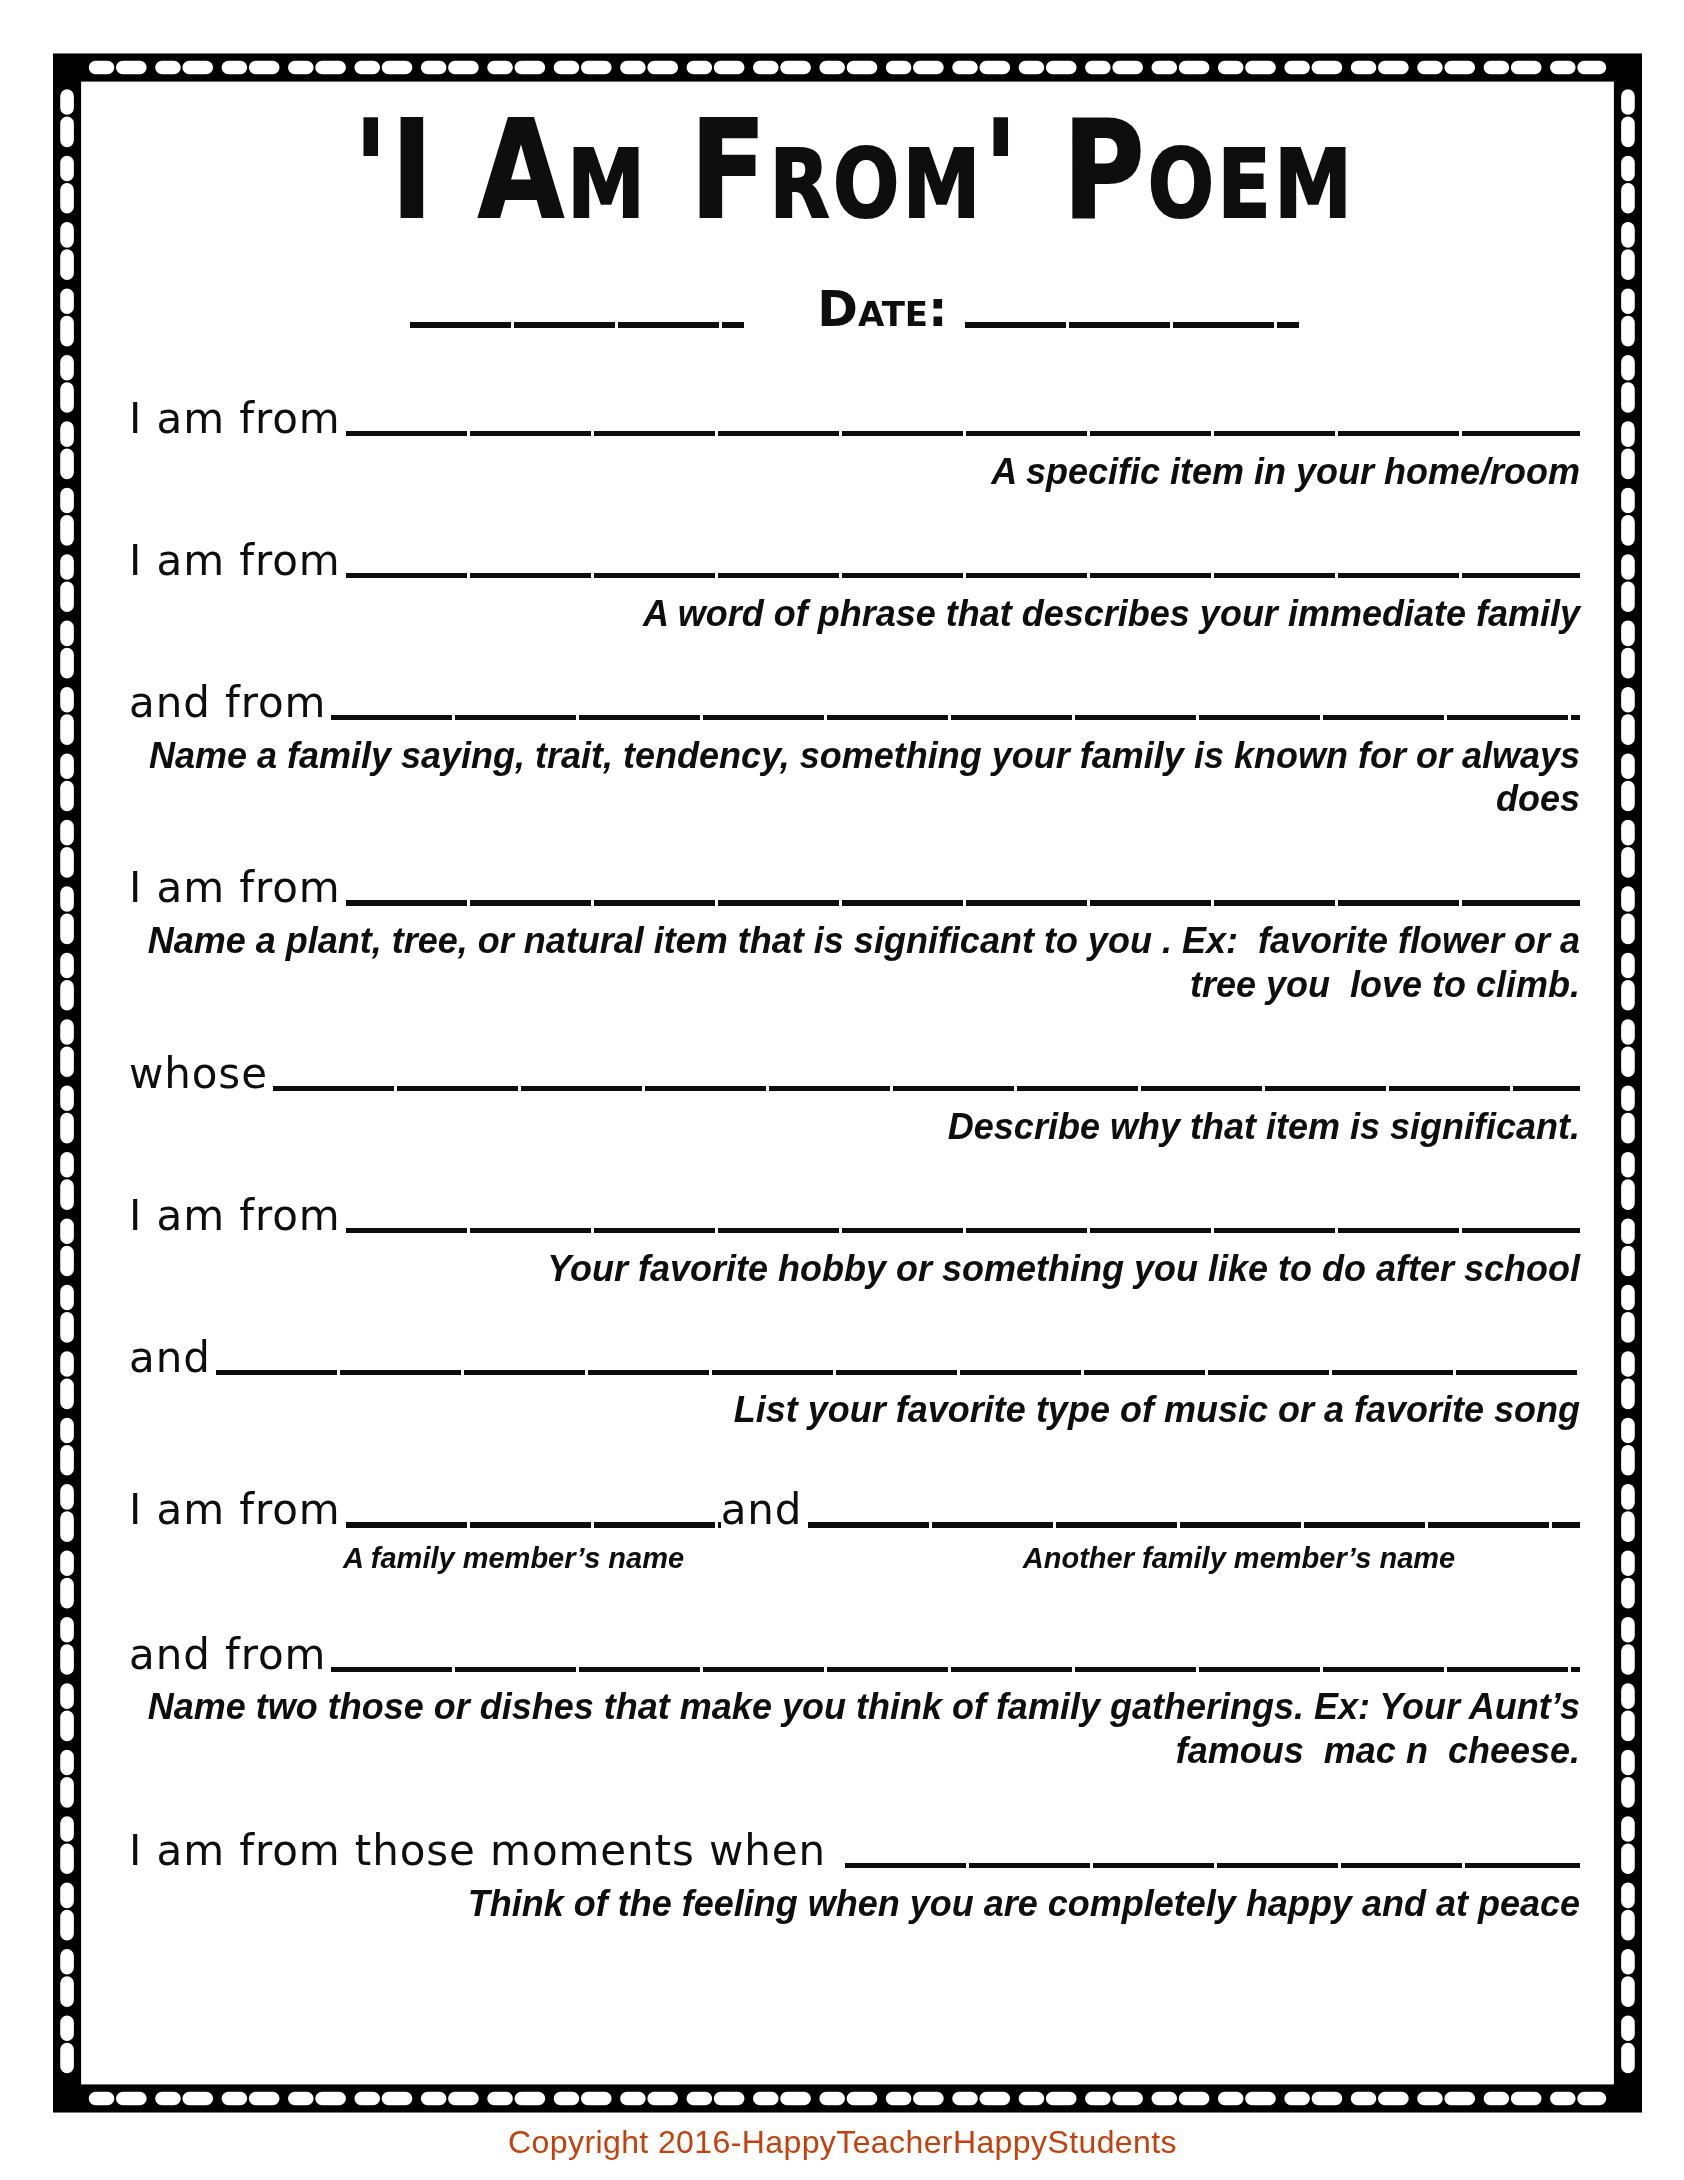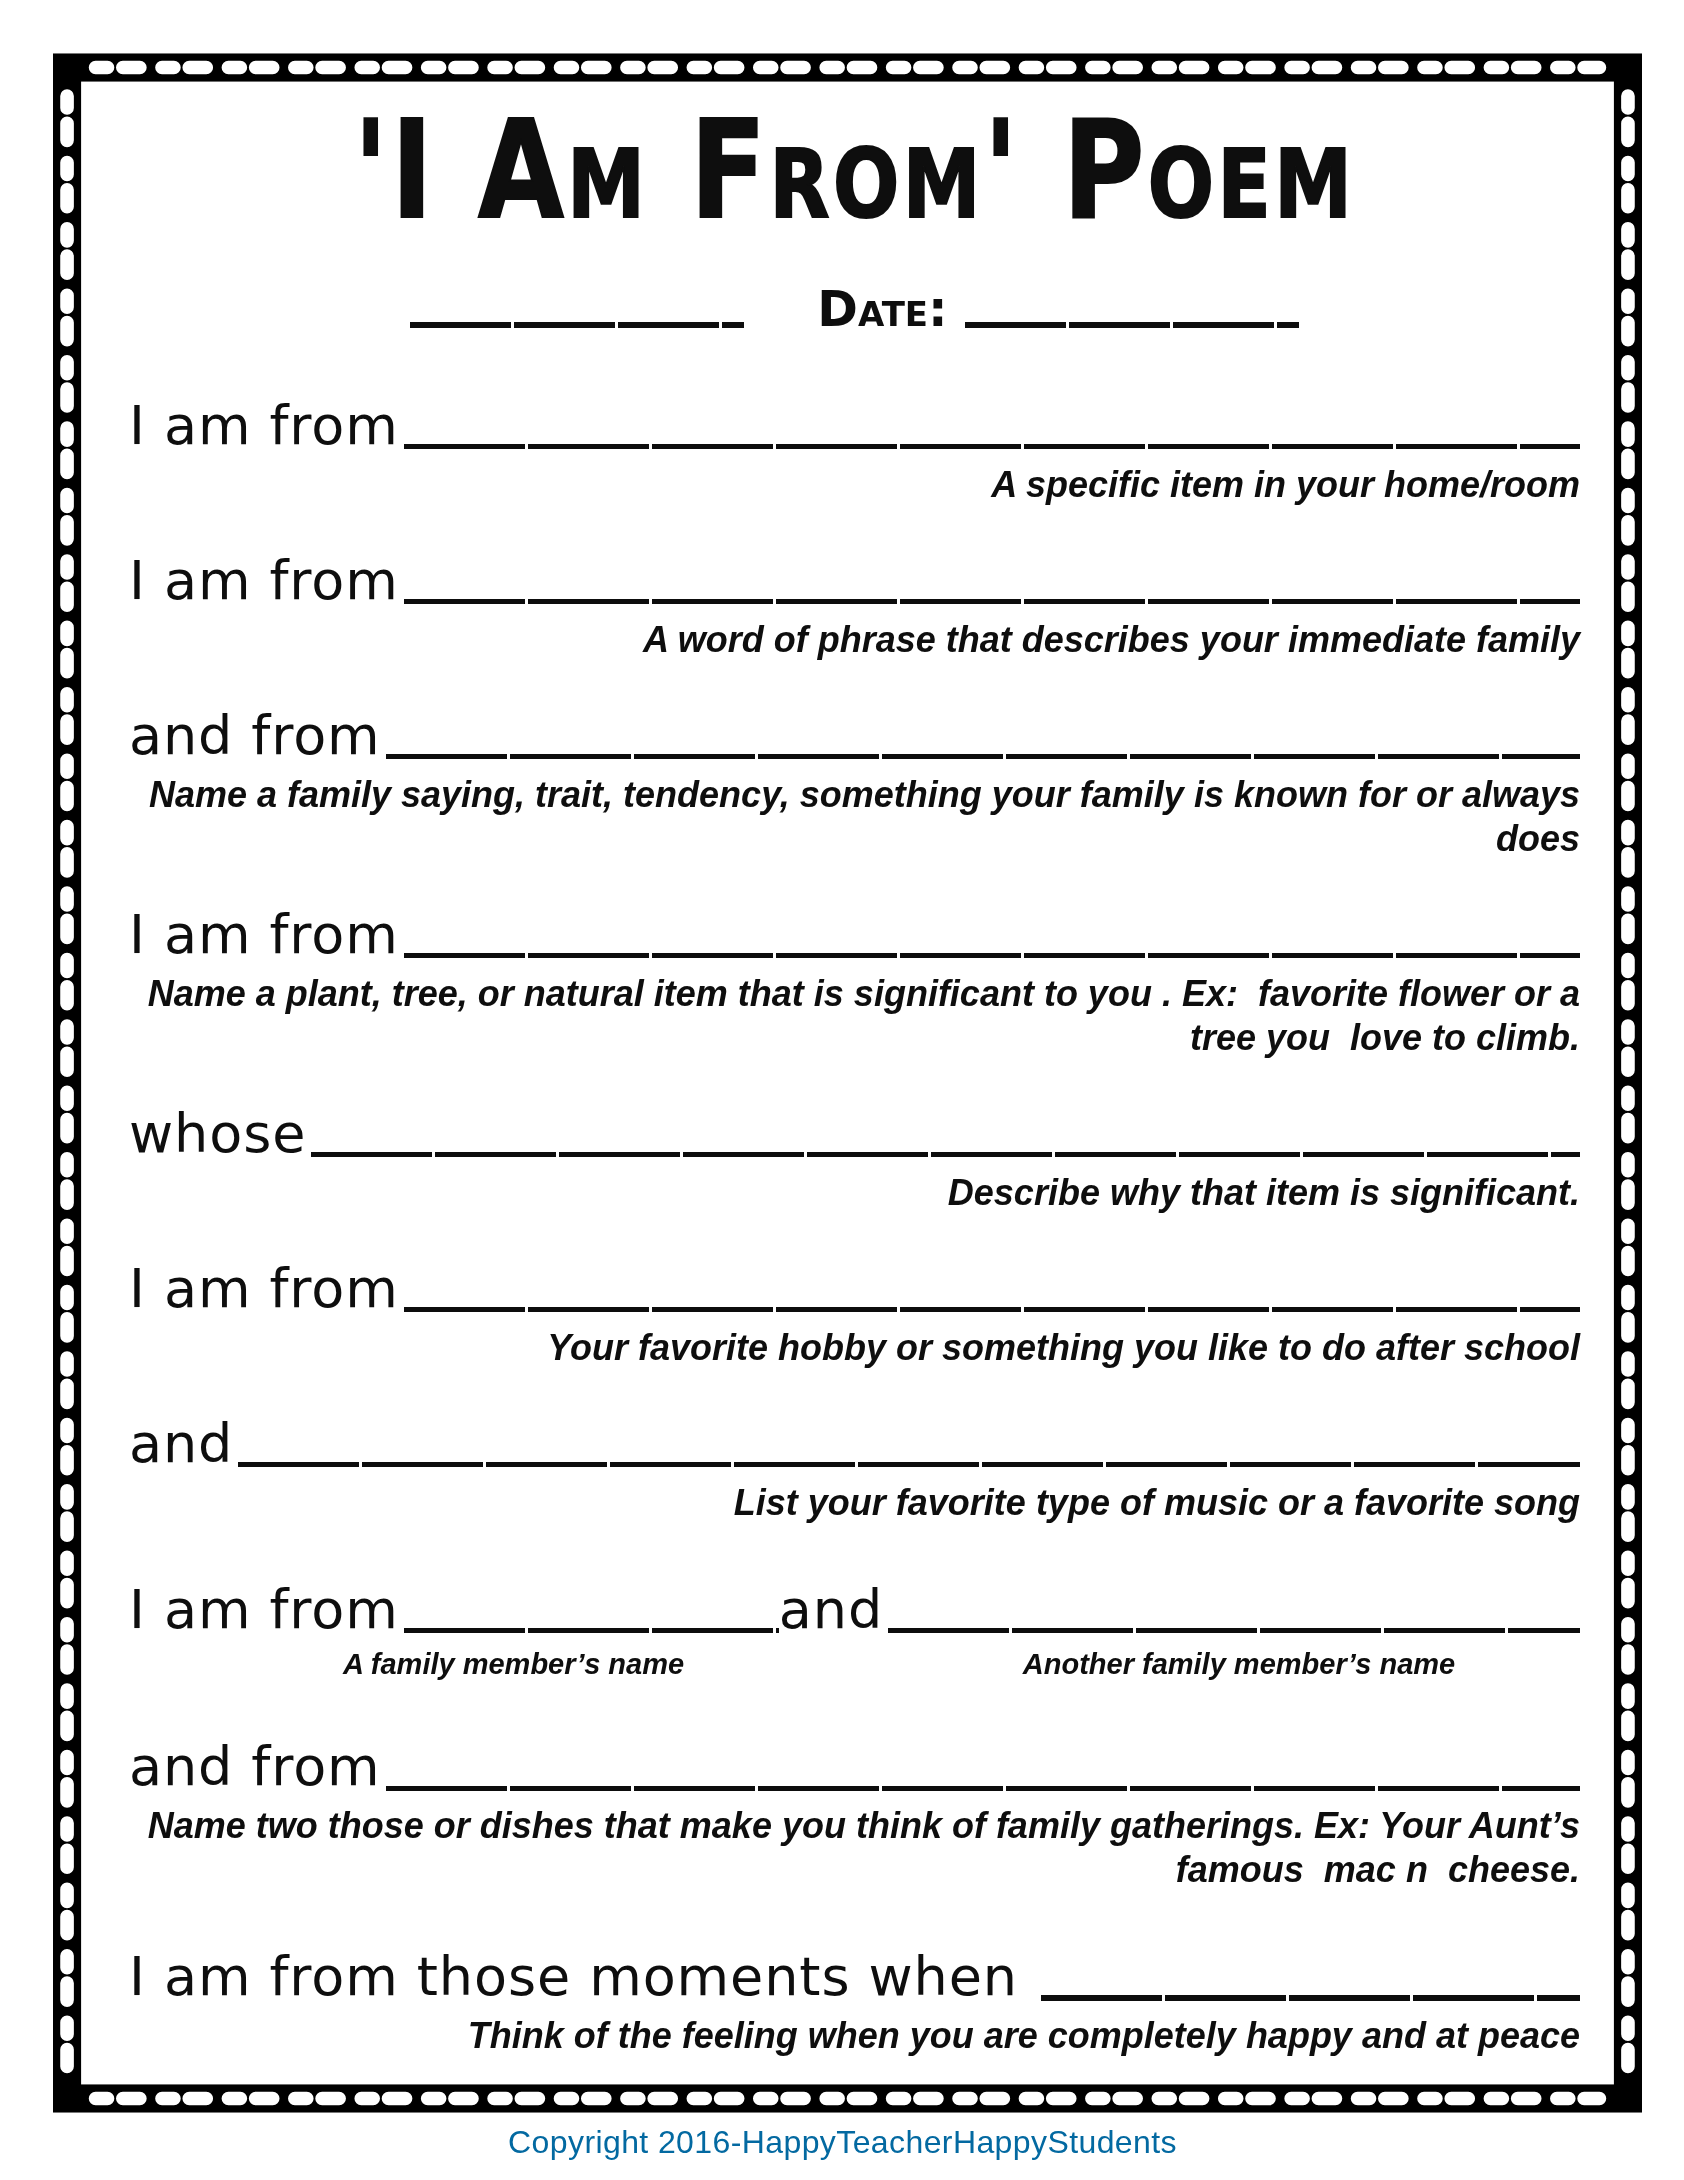--- a/index.html
+++ b/index.html
@@ -75,21 +75,21 @@
 
   .row { margin-bottom: 44px; }
   .row.gap-lg { margin-bottom: 55px; }
 
   .field {
     display: flex;
     align-items: flex-end;
   }
   .prompt {
     font-family: "DejaVu Sans", sans-serif;
-    font-size: 54px;
+    font-size: 42px;
     line-height: 1.1;
     white-space: pre;
     letter-spacing: 0.9px;
   }
   .blank-line {
     flex: 1 1 auto;
     height: 5.1px;
     margin-bottom: 6px;
     margin-left: 5.1px;
     background: repeating-linear-gradient(90deg, #0d0d0d 0 121px, rgba(0,0,0,0) 121px 124px);
@@ -125,21 +125,21 @@
   .caption-split .cell.left  { width: 53%; }
   .caption-split .cell.right { width: 47%; }
 
   .footer {
     position: absolute;
     left: 0;
     top: 2124px;
     width: 100%;
     text-align: center;
     font-size: 32px;
-    color: #0369a1;
+    color: #c2410c;
     letter-spacing: 0.4px;
   }
 </style>
 </head>
 <body>
 
 <svg class="frame-svg" width="1589" height="2060" viewBox="0 0 1866 2418" aria-hidden="true">
   <rect x="16.5" y="16.5" width="1833" height="2385" fill="none" stroke="#000000" stroke-width="33"></rect>
   <line x1="50" y1="16.5" x2="1816" y2="16.5" stroke="#ffffff" stroke-width="16" stroke-dasharray="14 18 20 26" stroke-linecap="round"></line>
   <line x1="50" y1="2401.5" x2="1816" y2="2401.5" stroke="#ffffff" stroke-width="16" stroke-dasharray="14 18 20 26" stroke-linecap="round"></line>

